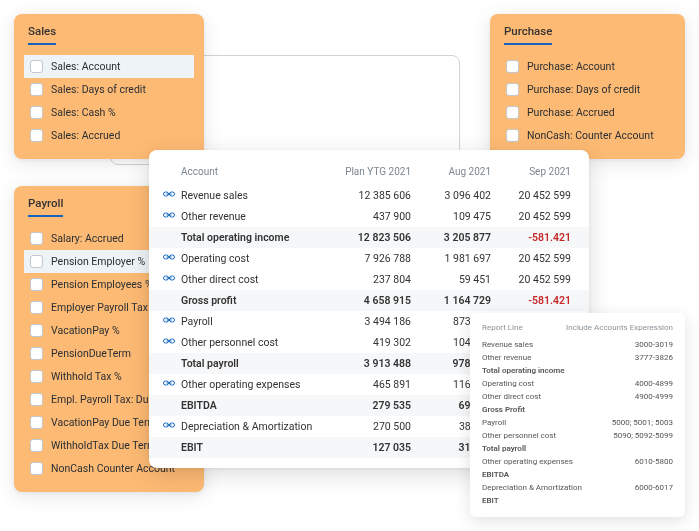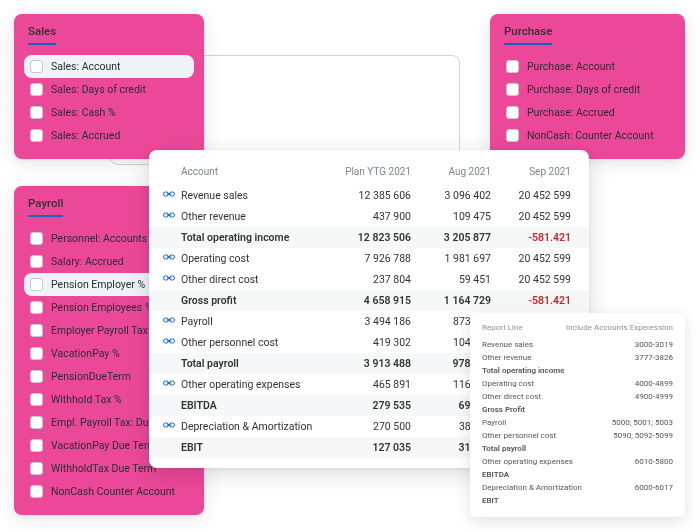--- a/index.html
+++ b/index.html
@@ -15,21 +15,21 @@
   }
   .connector {
     position: absolute;
     border: 1px solid #d0d4d8;
     border-radius: 8px;
     background: transparent;
     z-index: 0;
   }
   .card {
     position: absolute;
-    background: #ec4899;
+    background: #fdba74;
     border-radius: 8px;
     box-shadow: 0 4px 20px rgba(0,0,0,0.10), 0 1px 4px rgba(0,0,0,0.06);
     z-index: 2;
   }
   .card-header {
     padding: 10px 14px 6px 14px;
   }
   .card-title {
     display: inline-block;
     font-size: 11.5px;
@@ -41,21 +41,21 @@
   .card-items {
     padding: 4px 10px 12px 10px;
     display: flex;
     flex-direction: column;
   }
   .row-item {
     display: flex;
     align-items: center;
     gap: 8px;
     padding: 5px 6px;
-    border-radius: 8px;
+    border-radius: 0;
   }
   .row-item.selected { background: #eef3f7; }
   .cb {
     width: 13px; height: 13px;
     border: 1.2px solid #c2c8cf;
     border-radius: 3px;
     flex: 0 0 auto;
     background: #fff;
   }
   .row-label { font-size: 10.5px; color: #2a2f34; white-space: nowrap; }
@@ -158,24 +158,20 @@
     </div>
 </div>
 
 <div class="card" style="left:14px; top:186px; width:190px;">
   <div class="card-header">
     <span class="card-title">Payroll</span>
   </div>
   <div class="card-items" id="payroll-items">
       <div class="row-item">
         <span class="cb"></span>
-        <span class="row-label">Personnel: Accounts</span>
-      </div>
-      <div class="row-item">
-        <span class="cb"></span>
         <span class="row-label">Salary: Accrued</span>
       </div>
       <div class="row-item selected">
         <span class="cb"></span>
         <span class="row-label">Pension Employer %</span>
       </div>
       <div class="row-item">
         <span class="cb"></span>
         <span class="row-label">Pension Employees %</span>
       </div>

